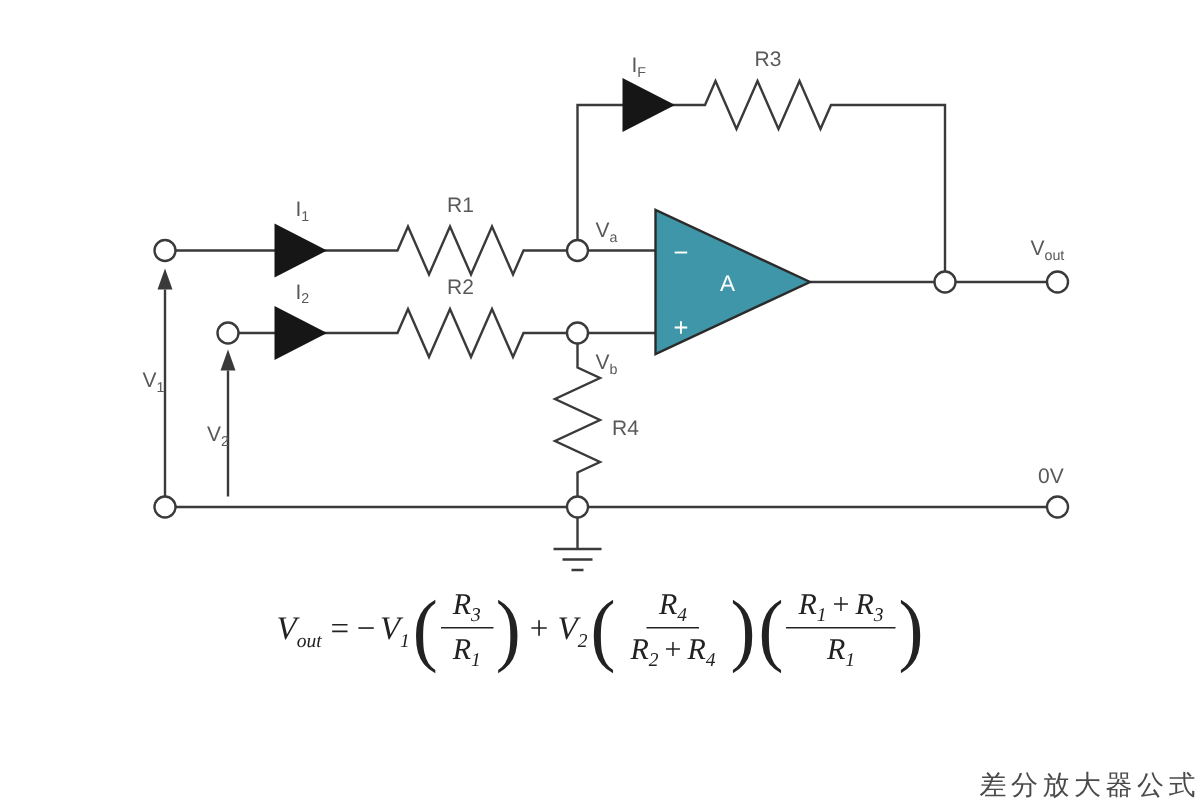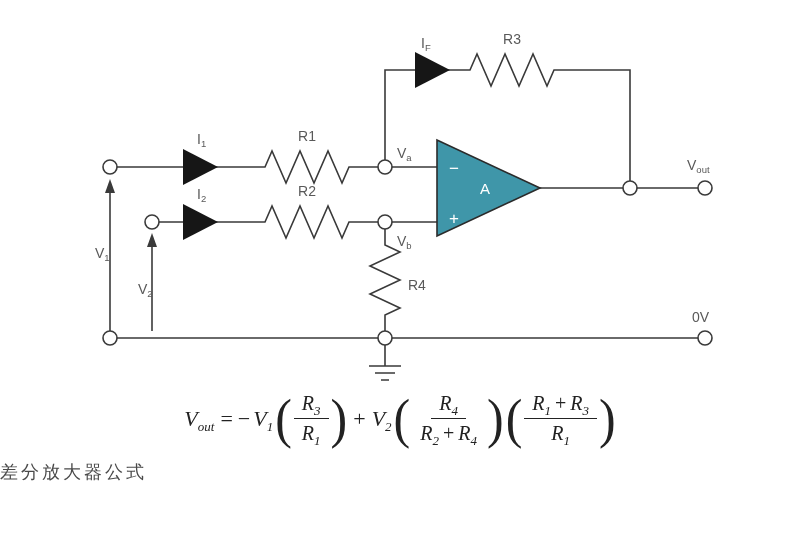--- a/index.html
+++ b/index.html
@@ -34,22 +34,22 @@
   .frac .den { padding: 3px 7px 0; display: inline-flex; align-items: baseline; }
   .frac .plus-small { margin: 0 3px; font-style: normal; }
   .paren {
     font-family: "Liberation Serif", serif; font-style: normal; font-weight: 400;
     font-size: 50px; line-height: 0; display: inline-block; margin: 0 1px;
     transform: scaleY(1.08);
   }
 
   
   .caption {
-    position: absolute; top: 460px; left: 0; width: 100%;
-    text-align: left; font-size: 18px; letter-spacing: 3px;
+    position: absolute; top: 511px; left: 0; width: 100%;
+    text-align: right; font-size: 18px; letter-spacing: 3px;
     color: #4a4a4a; font-family: "Liberation Sans", sans-serif;
   }
 </style>
 </head>
 <body>
 
 <div class="page">
 
   <svg class="circuit" width="800" height="385" viewBox="0 0 800 385">
 

